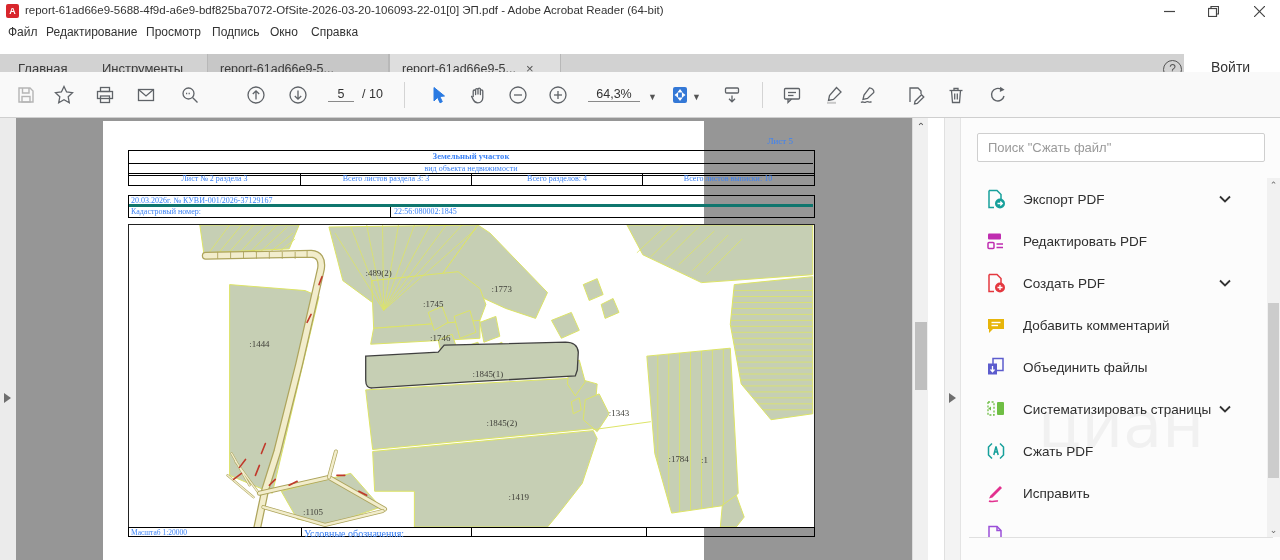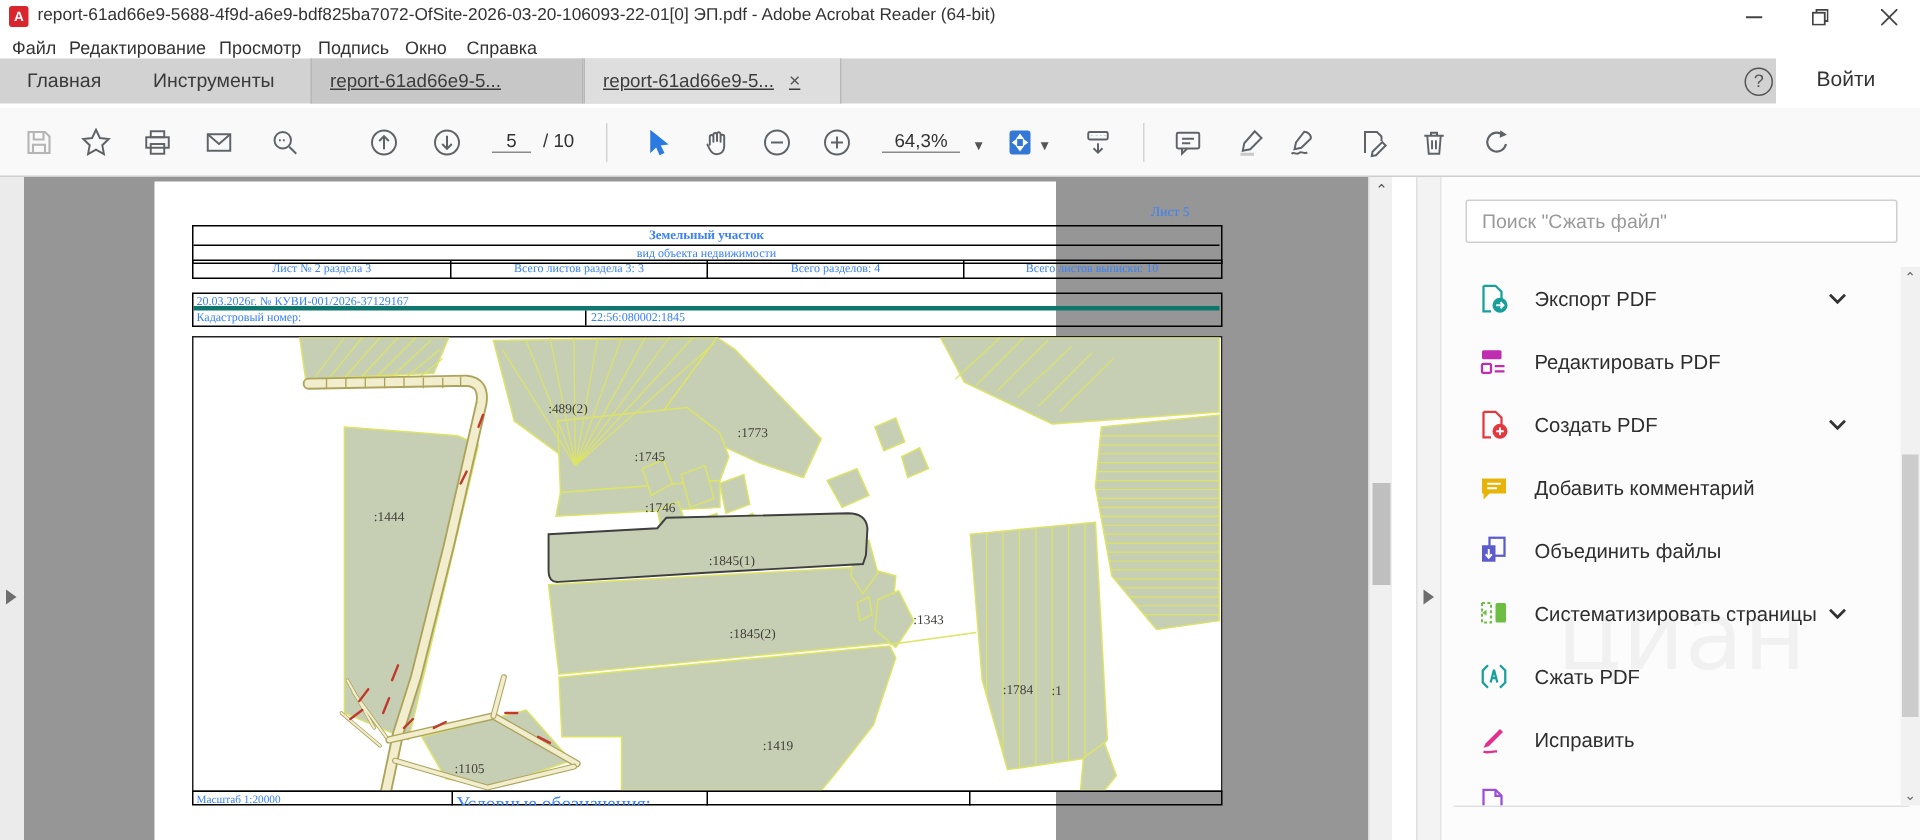--- a/index.html
+++ b/index.html
@@ -10,21 +10,21 @@
   .titlebar .appicon { position:absolute; left:6px; top:4px; width:13px; height:14px; background:#d8262c; border-radius:2px; color:#fff; font-size:9px; font-weight:bold; text-align:center; line-height:14px; }
   .titlebar .ttl { position:absolute; left:25px; top:4px; font-size:11.5px; color:#333; white-space:nowrap; }
   .winbtn { position:absolute; top:0; width:34px; height:22px; text-align:center; color:#444; }
   .winbtn svg { margin-top:6px; }
 
   
   .menubar { position:absolute; left:0; top:22px; width:1280px; height:20px; background:#fff; }
   .menubar span { position:absolute; top:3px; font-size:12px; color:#333; }
 
   
-  .tabbar { position:absolute; left:0; top:39px; width:1184px; height:30px; background:#d2d2d2; }
+  .tabbar { position:absolute; left:0; top:54px; width:1184px; height:30px; background:#d2d2d2; }
   .fixedtab { position:absolute; top:0; height:30px; line-height:30px; font-size:13px; color:#3a3a3a; padding:0 14px; }
   .doctab { position:absolute; top:0; height:30px; line-height:30px; font-size:12.5px; color:#3c3c3c; padding:0 12px; border-left:1px solid #b8b8b8; border-right:1px solid #b8b8b8; white-space:nowrap; overflow:hidden;text-decoration:underline; }
   .doctab .x { margin-left:10px; color:#555; font-size:13px; }
   .signin { position:absolute; top:5px; font-size:14px; color:#333; }
   .helpcirc { position:absolute; width:19px; height:19px; border:1.4px solid #555; border-radius:50%; color:#555; font-size:12px; text-align:center; line-height:17px; }
 
   
   .toolbar { position:absolute; left:0; top:72px; width:1280px; height:46px; background:#f9f9f9; border-bottom:1px solid #cfcfcf; }
   .tico { position:absolute; top:13px; width:20px; height:20px; }
   .tsep { position:absolute; top:10px; width:1px; height:26px; background:#d4d4d4; }
@@ -373,21 +373,21 @@
               <text x="552" y="239" class="maplbl">:1784</text>
               <text x="578" y="240" class="maplbl">:1</text>
               <text x="391" y="277" class="maplbl">:1419</text>
               <text x="184" y="292" class="maplbl">:1105</text>
             </g>
         </svg>
       </div>
 
       <div class="dtable" style="left:25px; top:406px; width:687px; height:10px;">
         <div class="dcell" style="left:0; top:0; width:172px; height:9px; border-left:none; padding-left:2px; font-size:7.5px;">Масштаб 1:20000</div>
-        <div class="dcell" style="left:172px; top:0; width:170px; height:9px; padding-left:2px; font-size:13px;">Условные обозначения:</div>
+        <div class="dcell" style="left:172px; top:0; width:170px; height:9px; padding-left:2px; font-size:10px;">Условные обозначения:</div>
         <div class="dcell" style="left:342px; top:0; width:175px; height:9px;"></div>
         <div class="dcell" style="left:517px; top:0; width:167px; height:9px;"></div>
       </div>
     </div>
   </div>
 
   <div class="vscroll">
     <div class="scrollarr" style="top:3px; font-size:10px;">⌃</div>
     <div class="vthumb" style="top:204px; height:68px;"></div>
   </div>

